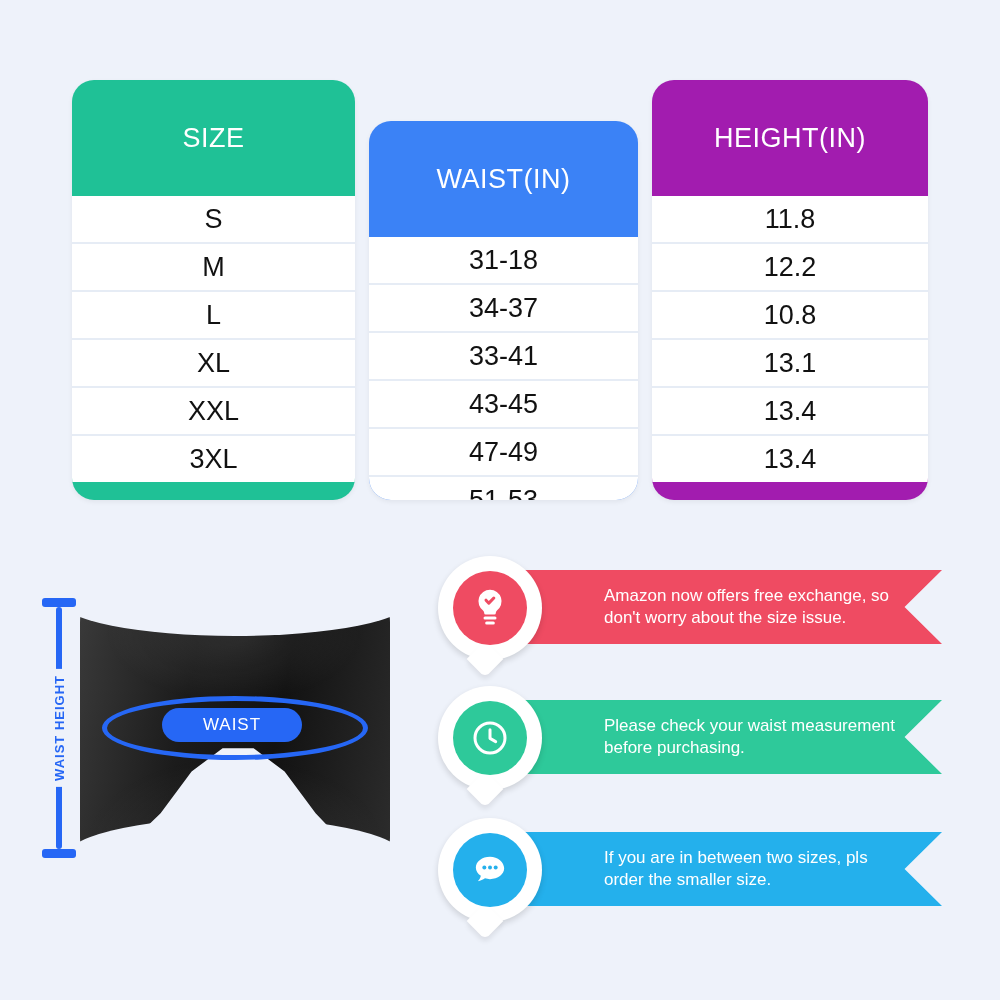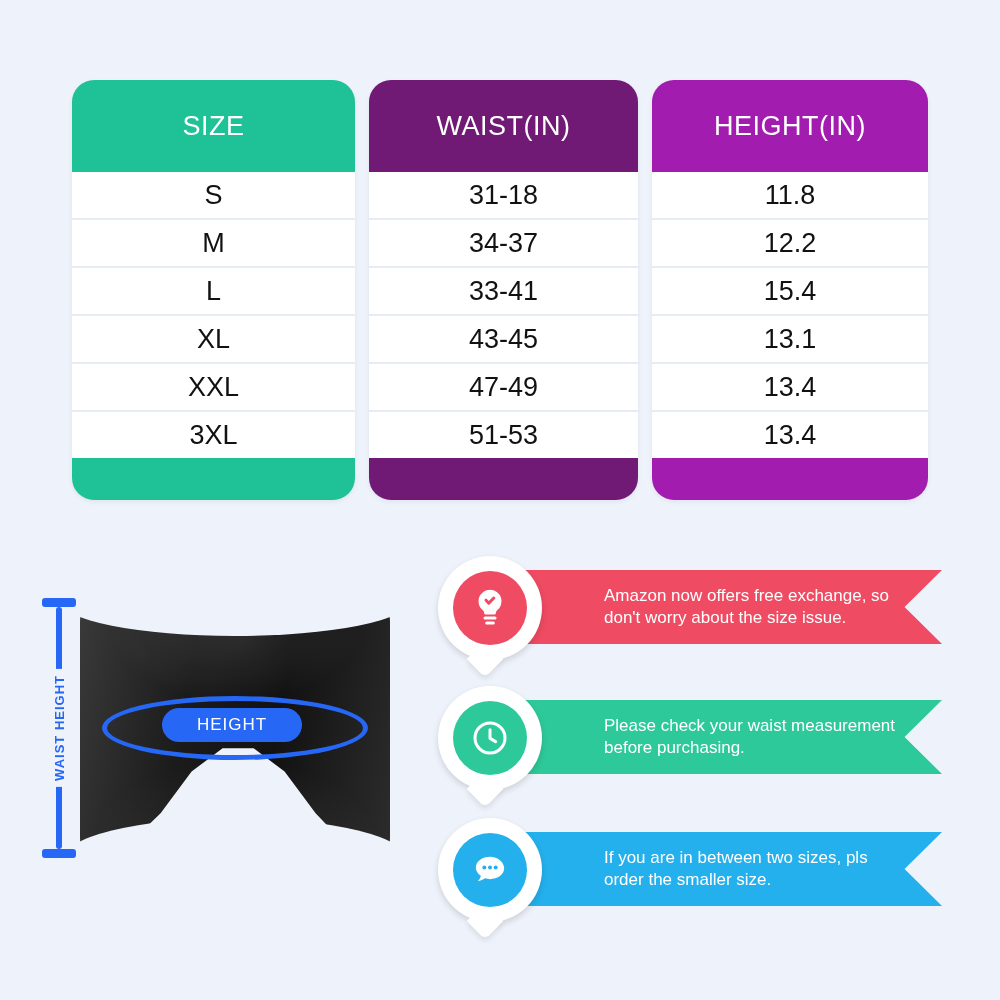--- a/index.html
+++ b/index.html
@@ -26,25 +26,25 @@
     gap: 14px;
   }
   .chart-col {
     flex: 0 0 auto;
     border-radius: 22px;
     overflow: hidden;
     position: relative;
     box-shadow: 0 2px 5px rgba(0,0,0,0.06);
   }
   .col-size   { width: 283px; background: #1fc196; }
-  .col-waist  { width: 269px; background: #701a75; }
+  .col-waist  { width: 269px; background: #3b82f6; margin-top: 41px; }
   .col-height { width: 276px; background: #a21caf; }
 
   .chart-head {
-    height: 92px;
+    height: 116px;
     display: flex;
     align-items: center;
     justify-content: center;
     color: #ffffff;
     font-size: 27px;
     letter-spacing: 0.5px;
   }
   .chart-cells {
     background: transparent;
   }
@@ -301,21 +301,21 @@
       <div class="chart-cell">51-53</div>
     </div>
     <div class="chart-foot"></div>
   </div>
 
   <div class="chart-col col-height">
     <div class="chart-head">HEIGHT(IN)</div>
     <div class="chart-cells">
       <div class="chart-cell">11.8</div>
       <div class="chart-cell">12.2</div>
-      <div class="chart-cell">15.4</div>
+      <div class="chart-cell">10.8</div>
       <div class="chart-cell">13.1</div>
       <div class="chart-cell">13.4</div>
       <div class="chart-cell">13.4</div>
     </div>
     <div class="chart-foot"></div>
   </div>
 
 </div>
 
 <div class="product-area">
@@ -330,21 +330,21 @@
 
   <div class="belt">
     <div class="belt-body">
       <div class="belt-shape"></div>
     </div>
     <div class="belt-inner">
       <div class="belt-curve-top"></div>
       <div class="belt-curve-bottom"></div>
     </div>
     <div class="waist-ellipse"></div>
-    <div class="waist-tag">HEIGHT</div>
+    <div class="waist-tag">WAIST</div>
   </div>
 
 </div>
 
 <div class="notes">
 
   <div class="note note-1">
     <div class="ribbon ribbon-pink">
       <div class="ribbon-text">Amazon now offers free exchange, so don't worry about the size issue.</div>
     </div>

